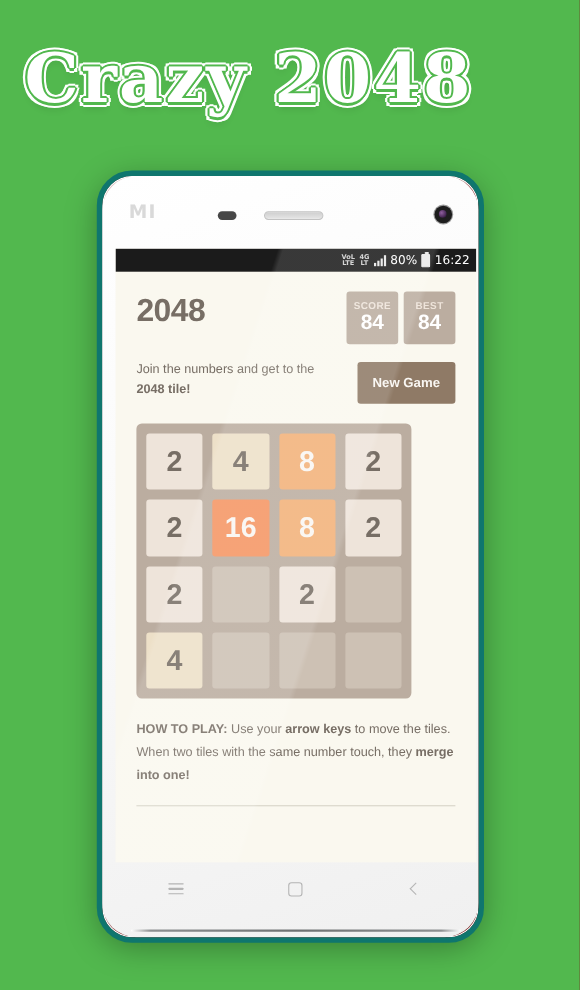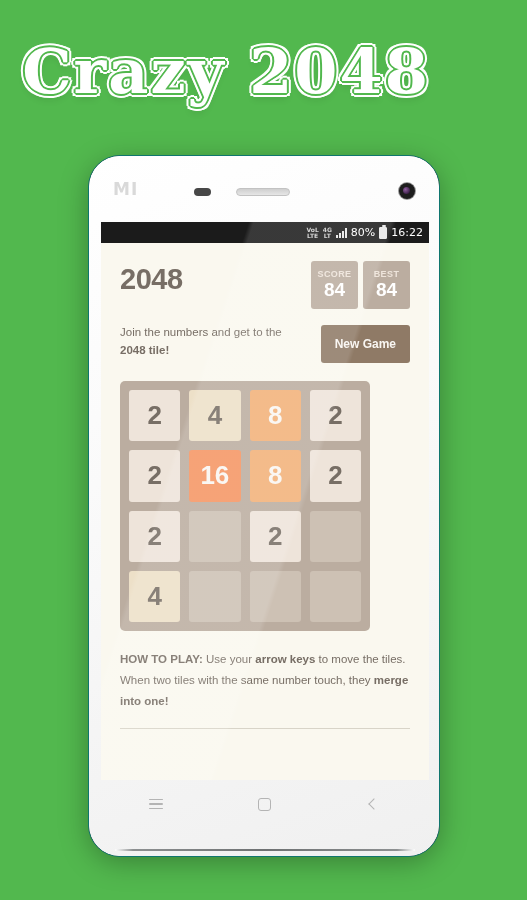--- a/index.html
+++ b/index.html
@@ -54,21 +54,21 @@
     border-radius: 34px;
     background: rgba(0,0,0,0.30);
     filter: blur(14px);
   }
   .phone {
     position: absolute;
     left: 88px; top: 155px;
     width: 352px; height: 702px;
     border-radius: 32px;
     background: #7f1d1d;
-    border: 1px solid #0f766e;
+    border: 5px solid #0f766e;
     overflow: hidden;
     box-shadow: inset 0 0 0 1px #ffffff,
                 inset 2px 2px 5px rgba(255,255,255,0.9),
                 inset -2px -3px 6px rgba(0,0,0,0.10);
   }
   .phone-inner {
     position: absolute;
     inset: 0;
     border-radius: 31px;
     background: linear-gradient(160deg,#ffffff 0%,#fafafa 40%,#f0f0f0 100%);

